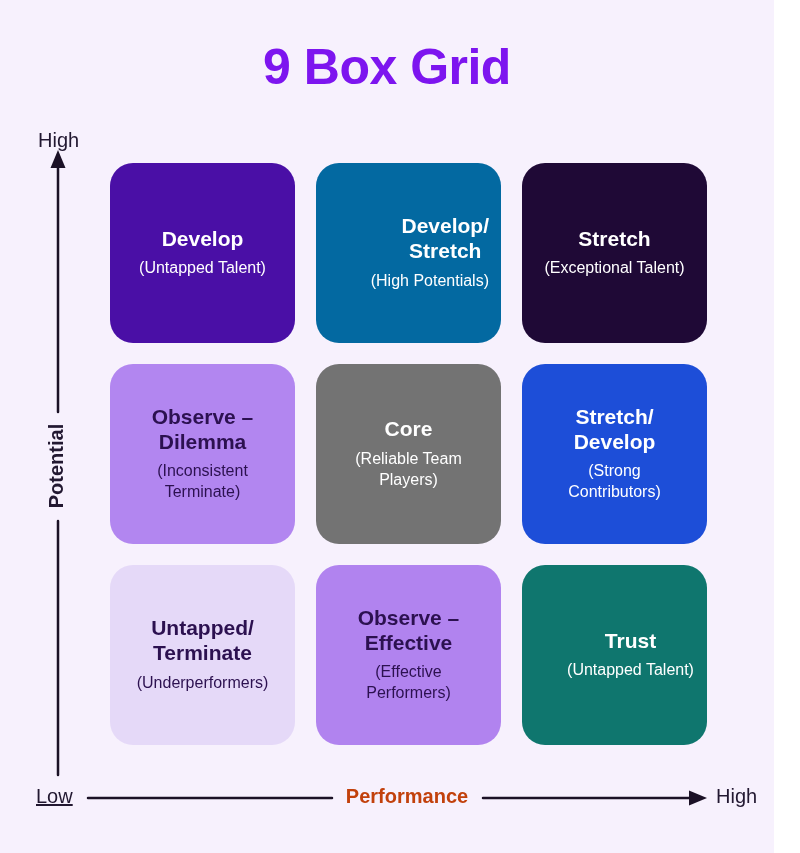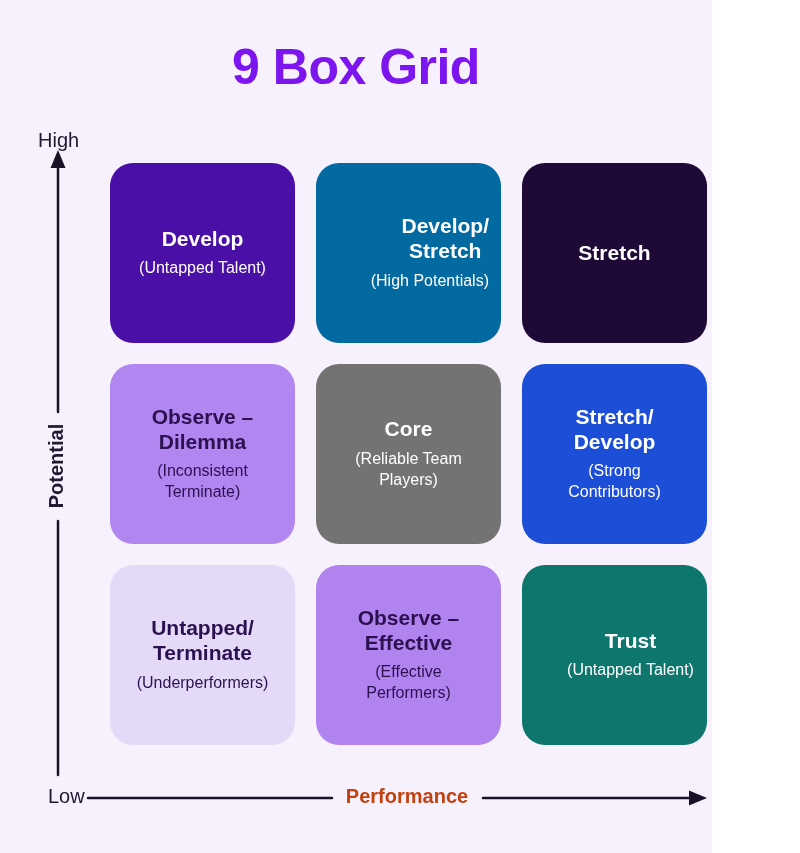--- a/index.html
+++ b/index.html
@@ -1,21 +1,21 @@
 <!DOCTYPE html>
 <html><head>
 <meta charset="utf-8">
 <style>
   * { margin: 0; padding: 0; box-sizing: border-box; }
   html, body { width: 800px; }
   body { font-family: "Liberation Sans", "DejaVu Sans", sans-serif; }
 
   .page {
     position: relative;
-    width: 712px;
+    width: 774px;
     height: 853px;
     overflow: hidden;
   }
 
   .page-title {
     position: absolute;
     top: 38px;
     left: 0;
     right: 0;
     text-align: center;
@@ -38,21 +38,21 @@
     font-size: 20px;
     line-height: 23px;
     white-space: nowrap;
   }
   .y-high-label   { left: 38px;  top: 129px; }
   .y-axis-label   {
     left: 56px; top: 466px;
     transform: translate(-50%, -50%) rotate(-90deg);
     font-weight: 700;
   }
-  .x-low-label    { left: 48px;  top: 785px; }
+  .x-low-label    { left: 36px;  top: 785px; text-decoration: underline; }
   .x-axis-label   { left: 407px; top: 785px; transform: translateX(-50%); font-weight: 700; }
   .x-high-label   { left: 716px; top: 785px; }
 
   .grid {
     position: absolute;
     left: 110px;
     top: 163px;
     display: grid;
     grid-template-columns: repeat(3, 185px);
     grid-auto-rows: 180px;
@@ -120,20 +120,21 @@
     </div>
 
     <div class="box" style="background: #0369a1; color: rgb(255, 255, 255); align-items: flex-end;">
       <div class="box-title">Develop/
 Stretch</div>
       <div class="box-subtitle">(High Potentials)</div>
     </div>
 
     <div class="box" style="background: rgb(31, 9, 54); color: rgb(255, 255, 255);">
       <div class="box-title">Stretch</div>
+      <div class="box-subtitle">(Exceptional Talent)</div>
     </div>
 
     <div class="box" style="background: rgb(178, 134, 240); color: rgb(44, 17, 80);">
       <div class="box-title">Observe –
 Dilemma</div>
       <div class="box-subtitle">(Inconsistent
 Terminate)</div>
     </div>
 
     <div class="box" style="background: #737373; color: rgb(255, 255, 255);">

